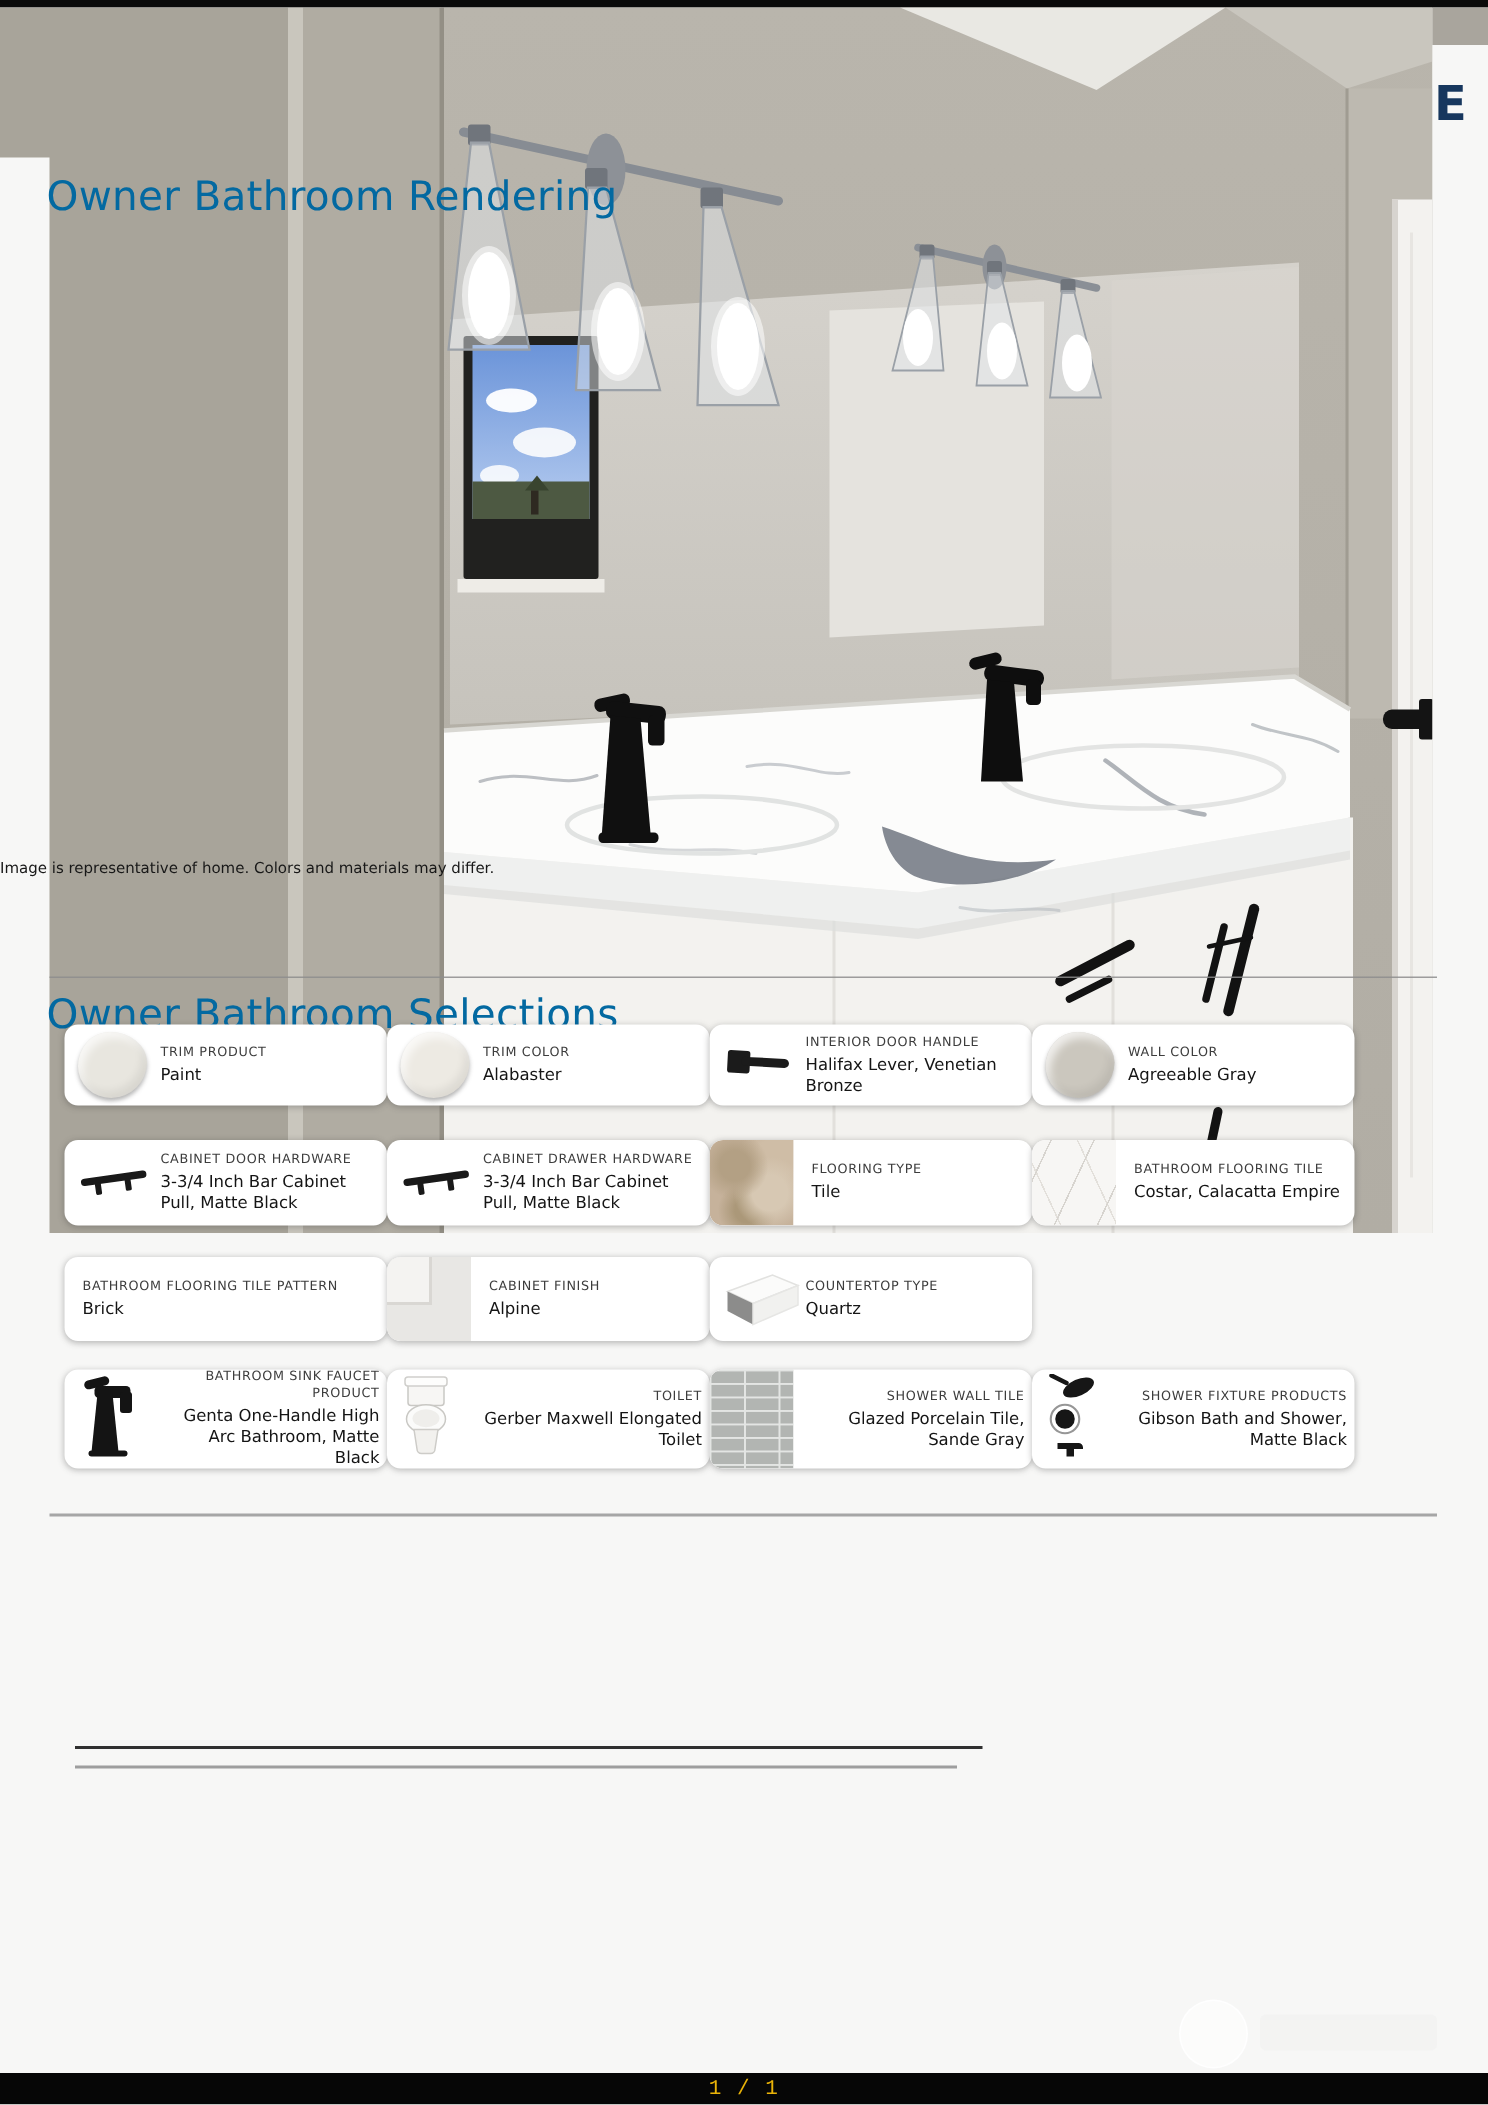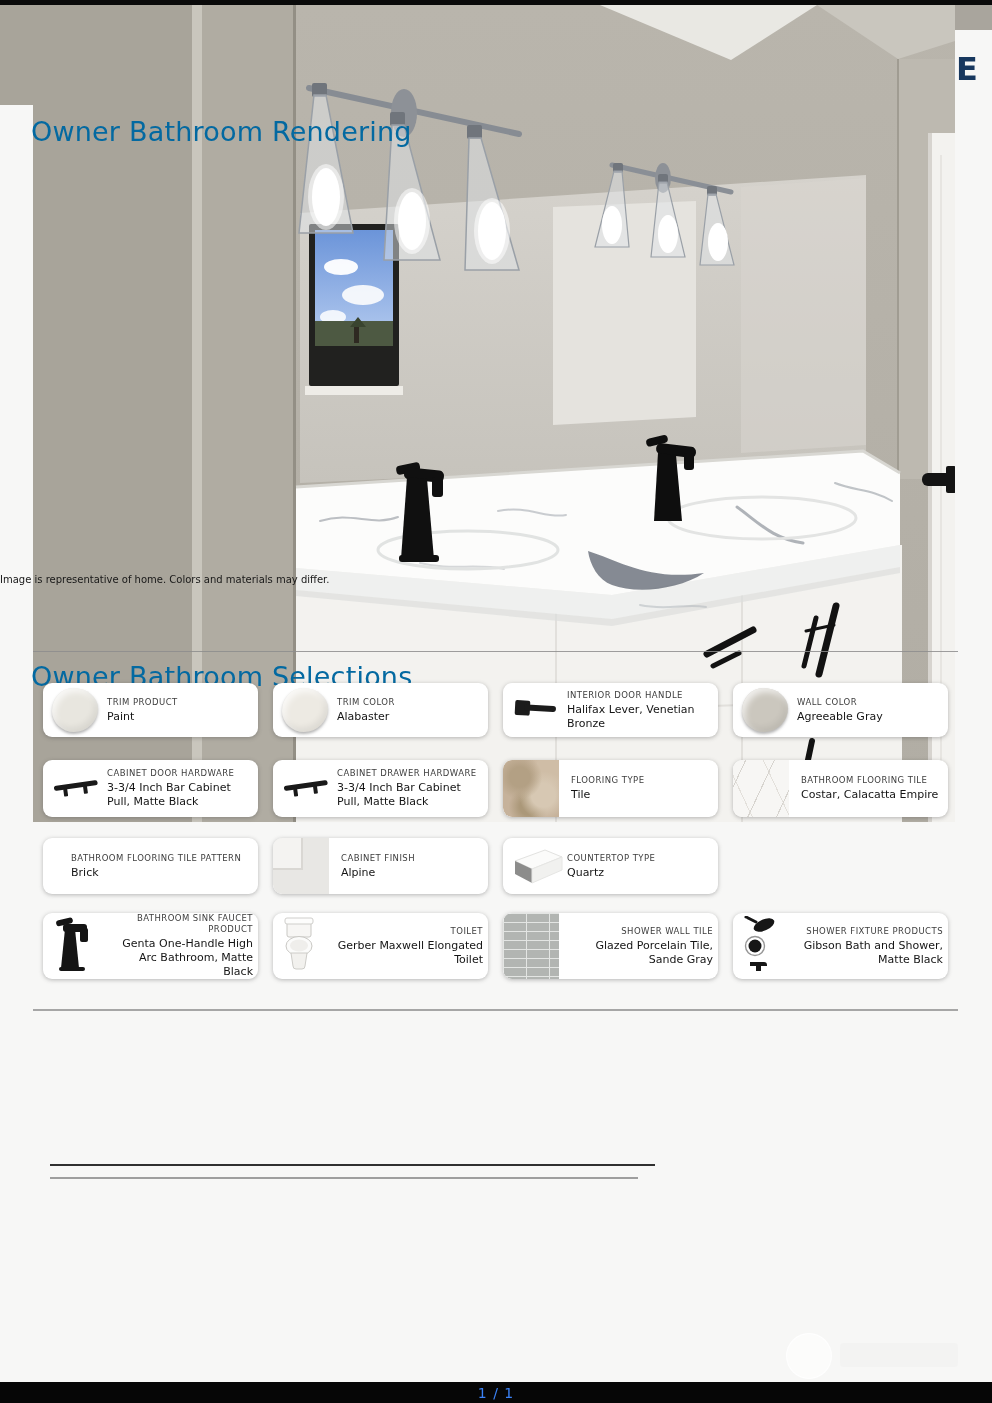--- a/index.html
+++ b/index.html
@@ -1,42 +1,42 @@
 <!DOCTYPE html>
 <html><head>
 <meta charset="utf-8">
 <style>
   html,body{margin:0;padding:0;background:#e9e9e9;}
   .page{position:relative;width:992px;height:1403px;background:#f7f7f6;overflow:hidden;
         font-family:"DejaVu Sans","Liberation Sans",sans-serif;margin:0 auto;}
   .abs{position:absolute;}
   .topbar{left:0;top:0;width:992px;height:5px;background:#0a0a0a;}
-  .bottombar{left:0;top:1382px;width:992px;height:21px;background:#060606;color:#3b82f6;
-             display:flex;align-items:center;justify-content:center;font-size:14px;letter-spacing:1px;}
+  .bottombar{left:0;top:1382px;width:992px;height:21px;background:#060606;color:#eab308;
+             display:flex;align-items:center;justify-content:center;font-size:14px;letter-spacing:1px;font-family:Liberation Mono, monospace;}
   .hero{left:0;top:5px;width:955px;height:817px;}
   .bleed{left:955px;top:5px;width:37px;height:25px;background:#a9a59d;}
   .lstrip{left:0;top:105px;width:33px;height:717px;background:#f7f7f6;}
   .rstrip{left:955px;top:30px;width:37px;height:792px;background:#f7f7f6;}
   .logo-e{left:956px;top:50px;width:34px;color:#17375e;font-size:32px;font-weight:bold;z-index:5;}
   .h1{left:31px;color:#0369a1;font-size:27px;letter-spacing:.2px;z-index:4;white-space:nowrap;}
   .t1{top:116px;} .t2{top:661px;}
   .caption{left:0;top:574px;width:992px;text-align:left;font-size:10px;color:#181818;z-index:3;}
   .rule-head{left:33px;top:651px;width:925px;height:1px;background:#8d8d8d;opacity:.85;z-index:2;}
   .rule-full{left:33px;top:1009px;width:925px;height:2px;background:#a6a6a6;}
   .line-a{left:50px;top:1164px;width:605px;height:2px;background:#303030;}
   .line-b{left:50px;top:1177px;width:588px;height:2px;background:#9e9e9e;}
   .wm-circle{left:786px;top:1333px;width:44px;height:44px;border-radius:50%;
              background:rgba(255,255,255,.6);border:1px solid rgba(255,255,255,.9);}
   .wm-text{left:840px;top:1343px;width:118px;height:24px;border-radius:4px;background:rgba(240,240,238,.55);}
-  .row{position:absolute;left:43px;width:740px;display:grid;grid-template-columns:repeat(4,215px);column-gap:15px;z-index:6;}
+  .row{position:absolute;left:43px;width:740px;display:grid;grid-template-columns:repeat(4,215px);z-index:6;}
   .r1{top:683px;height:54px;} .r2{top:760px;height:57px;} .r3{top:838px;height:56px;} .r4{top:913px;height:66px;text-align:right;}
   .card{position:relative;background:#fff;border-radius:9px;box-shadow:0 1px 4px rgba(60,60,60,.35);
         display:flex;align-items:center;overflow:hidden;}
   .ct{padding-right:5px;min-width:0;}
-  .c-ic .ct{margin-left:64px;} .c-sw .ct{margin-left:68px;} .c-plain .ct{margin-left:28px;}
+  .c-ic .ct{margin-left:64px;} .c-sw .ct{margin-left:68px;} .c-plain .ct{margin-left:12px;}
   .clabel{font-size:8.5px;letter-spacing:.45px;color:#3d3d3d;line-height:1.3;margin-bottom:2px;}
   .cvalue{font-size:11px;color:#151515;line-height:1.25;}
   .ic{position:absolute;left:9px;top:50%;transform:translateY(-50%);}
   .blob{position:absolute;left:9px;top:50%;transform:translateY(-50%);width:46px;height:44px;
         border-radius:46% 54% 52% 48% / 52% 46% 54% 48%;
         box-shadow:0 2px 3px rgba(90,90,90,.45), inset -3px -4px 6px rgba(0,0,0,.07), inset 3px 4px 6px rgba(255,255,255,.7);}
   .sw{position:absolute;left:0;top:0;bottom:0;width:56px;border-radius:9px 0 0 9px;}
   .sw-tile{background:#c6b29b;background-image:
      radial-gradient(circle at 30% 30%, #b3a084 0 18%, transparent 40%),
      radial-gradient(circle at 72% 62%, #d7c8b3 0 22%, transparent 45%),

